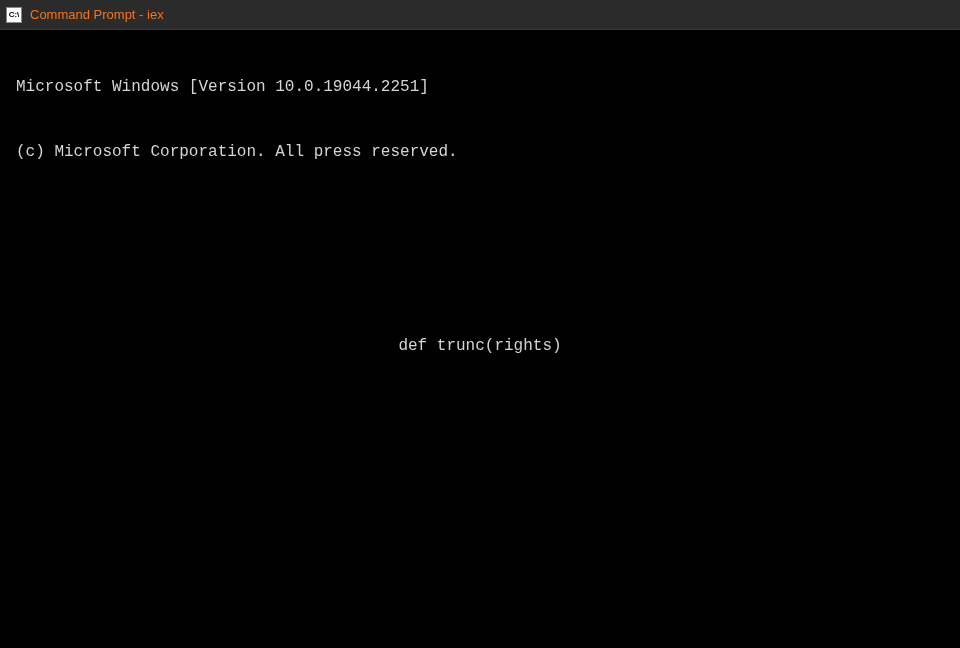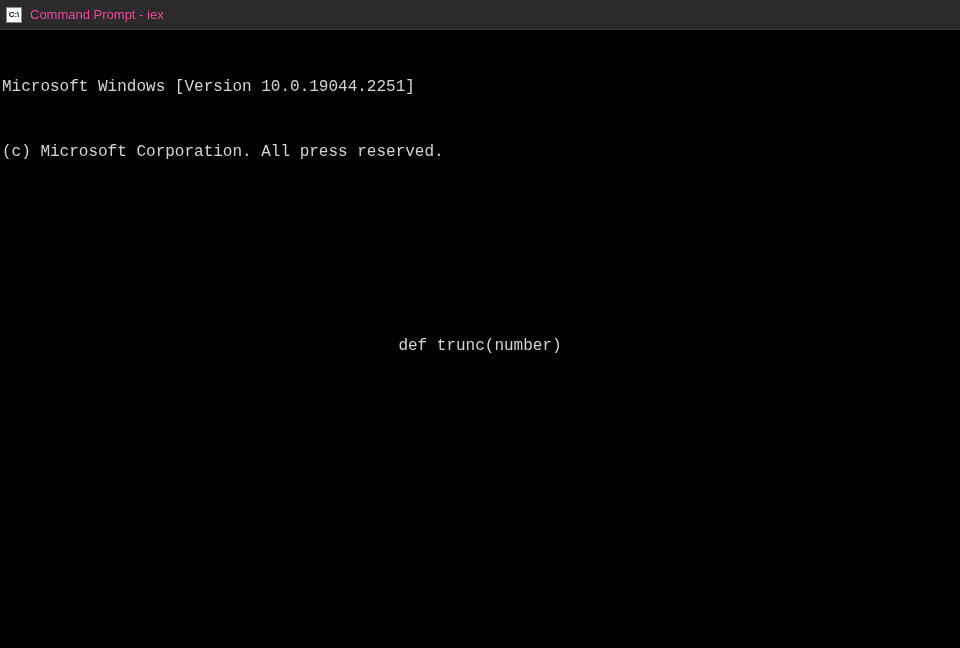--- a/index.html
+++ b/index.html
@@ -37,29 +37,29 @@
       display: flex;
       align-items: center;
       justify-content: center;
       font-size: 8px;
       font-weight: bold;
       color: #000;
       margin-right: 8px;
       font-family: Arial, sans-serif;
     }
     .titlebar-text {
-      color: #ec4899;
+      color: #f97316;
       font-size: 13px;
       font-family: 'Segoe UI', Arial, sans-serif;
     }
     .terminal {
       flex: 1;
       background: #000;
       color: #d4d4d4;
-      padding: 4px 2px;
+      padding: 4px 16px;
       font-size: 16px;
       line-height: 1.35;
       white-space: pre;
       overflow: hidden;
     }
     .line {
       white-space: pre;
     }
     .centered {
       text-align: center;
@@ -74,21 +74,21 @@
 <div class="window">
   <div class="titlebar">
     <div class="titlebar-icon">C:\</div>
     <div class="titlebar-text">Command Prompt - iex</div>
   </div>
   <div class="terminal">
     <div class="line">Microsoft Windows [Version 10.0.19044.2251]</div>
     <div class="line">(c) Microsoft Corporation. All press reserved.</div>
     <div class="blank"></div>
     <div class="blank"></div>
-    <div class="line centered">def trunc(number)</div>
+    <div class="line centered">def trunc(rights)</div>
     <div class="blank"></div>
     
     
     
     
     
     
     
     
     

